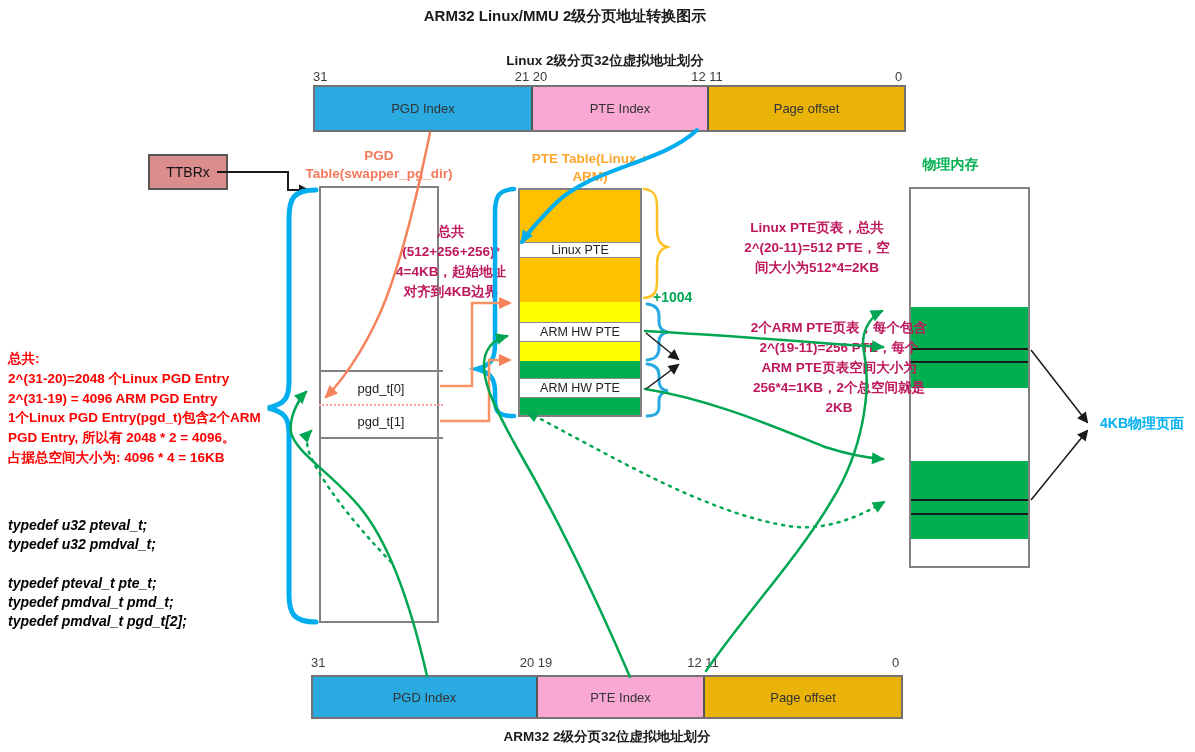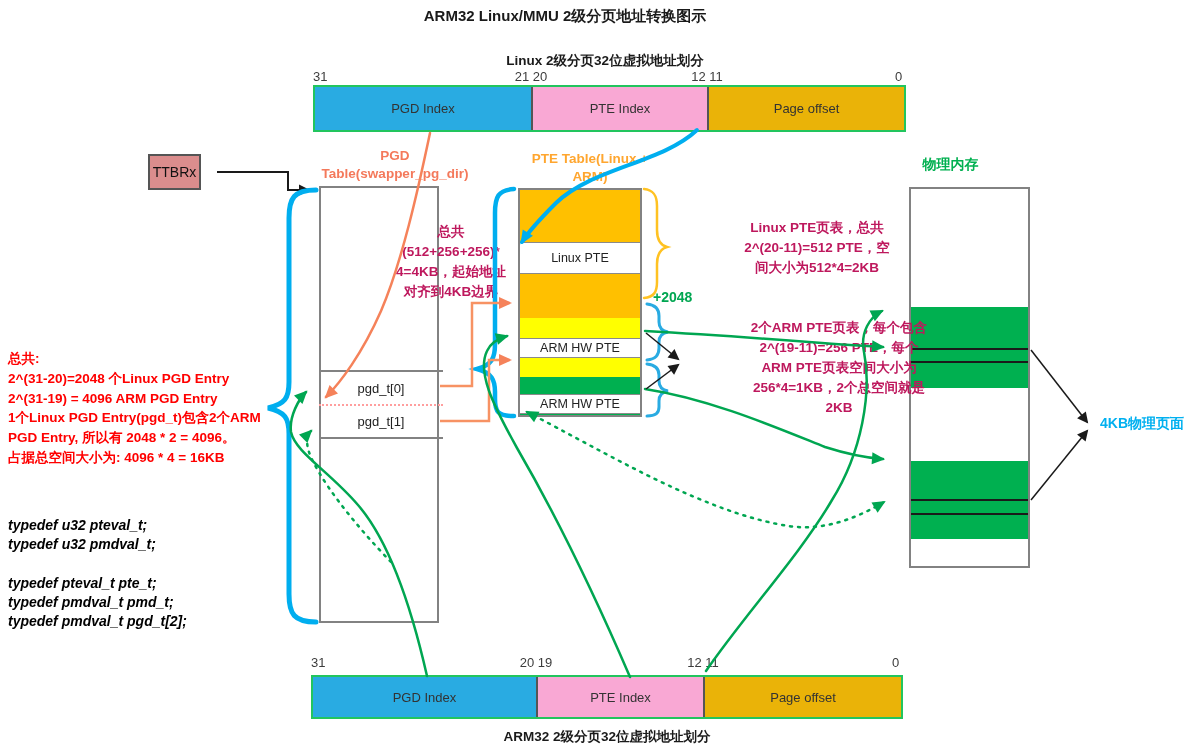--- a/index.html
+++ b/index.html
@@ -6,21 +6,21 @@
   body { background:#fff; font-family:"Liberation Sans","DejaVu Sans",sans-serif; }
   #canvas { position:relative; width:1195px; height:752px; background:#fff; overflow:hidden; }
   .abs { position:absolute; }
   .pre { white-space:pre-line; }
   .ctr { text-align:center; }
 
   .main-title { font-size:15px; font-weight:bold; color:#1a1a1a; }
   .bar-caption { font-size:13.5px; font-weight:bold; color:#1a1a1a; }
   .tick { font-size:13px; color:#3c3c3c; }
 
-  .bar { display:flex; border:2px solid #22c55e; }
+  .bar { display:flex; border:2px solid #737373; }
   .bar .seg { height:100%; display:flex; align-items:center; justify-content:center;
               font-size:13px; color:#333; }
   .seg-pgd  { background:#29ABE2; border-right:2px solid #555; }
   .seg-pte  { background:#f9a8d4; border-right:2px solid #555; }
   .seg-off  { background:#eab308; }
 
   .ttbr-box { background:#DB8D8D; border:2px solid #555; display:flex; align-items:center;
               justify-content:center; font-size:14px; color:#111; }
 
   .table-frame { border:2px solid #828282; background:#fff; }
@@ -74,25 +74,25 @@
       <span>PGD Index</span>
     </div>
     <div class="seg seg-pte" style="width:176px;">
       <span>PTE Index</span>
     </div>
     <div class="seg seg-off" style="flex:1;">
       <span>Page offset</span>
     </div>
   </div>
 
-  <div class="abs ttbr-box" style="left:148px; top:154px; width:53px; height:36px;">
+  <div class="abs ttbr-box" style="left:148px; top:154px; width:80px; height:36px;">
     <span>TTBRx</span>
   </div>
 
-  <div class="abs ctr pgd-title txt" style="left:312px; top:147px; width:166px;">
+  <div class="abs ctr pgd-title txt" style="left:296px; top:147px; width:166px;">
     <div>PGD</div>
     <div>Table(swapper_pg_dir)</div>
   </div>
 
   <div class="abs table-frame" style="left:319px; top:186px; width:120px; height:437px;"></div>
 
   <div class="abs pgd-rows txt" style="left:319px; top:370px; width:124px;">
     <div class="pgd-row pgd-row-0">
       <span>pgd_t[0]</span>
     </div>
@@ -101,21 +101,21 @@
     </div>
   </div>
 
   <div class="abs ctr pte-title txt" style="left:505px; top:150px; width:170px;">
     <div>PTE Table(Linux +</div>
     <div>ARM)</div>
   </div>
 
   <div class="abs table-frame pte-stack" style="left:518px; top:188px; width:124px; height:229px;">
     <div class="pte-block b-orange" style="height:52px;"></div>
-    <div class="pte-block b-white" style="height:32px;">
+    <div class="pte-block b-white" style="height:16px;">
       <span>Linux PTE</span>
     </div>
     <div class="pte-block b-orange" style="height:44px;"></div>
     <div class="pte-block b-yellow" style="height:20px;"></div>
     <div class="pte-block b-white" style="height:20px;">
       <span>ARM HW PTE</span>
     </div>
     <div class="pte-block b-yellow" style="height:19px;"></div>
     <div class="pte-block b-green" style="height:17px;"></div>
     <div class="pte-block b-white" style="height:20px;">
@@ -147,21 +147,21 @@
 
   <div class="abs red-note pre ctr txt" style="left:388px; top:222px; width:126px;">总共
 (512+256+256)*
 4=4KB，起始地址
 对齐到4KB边界</div>
 
   <div class="abs red-note pre ctr txt" style="left:658px; top:218px; width:318px;">Linux PTE页表，总共
 2^(20-11)=512 PTE，空
 间大小为512*4=2KB</div>
 
-  <div class="abs green-note txt" style="left:653px; top:289px;">+2048</div>
+  <div class="abs green-note txt" style="left:653px; top:289px;">+1004</div>
 
   <div class="abs red-note pre ctr txt" style="left:678px; top:318px; width:322px;">2个ARM PTE页表，每个包含
 2^(19-11)=256 PTE，每个
 ARM PTE页表空间大小为
 256*4=1KB，2个总空间就是
 2KB</div>
 
   <div class="abs cyan-code pre txt" style="left:8px; top:516px; width:260px;">typedef u32 pteval_t;
 typedef u32 pmdval_t;
 

